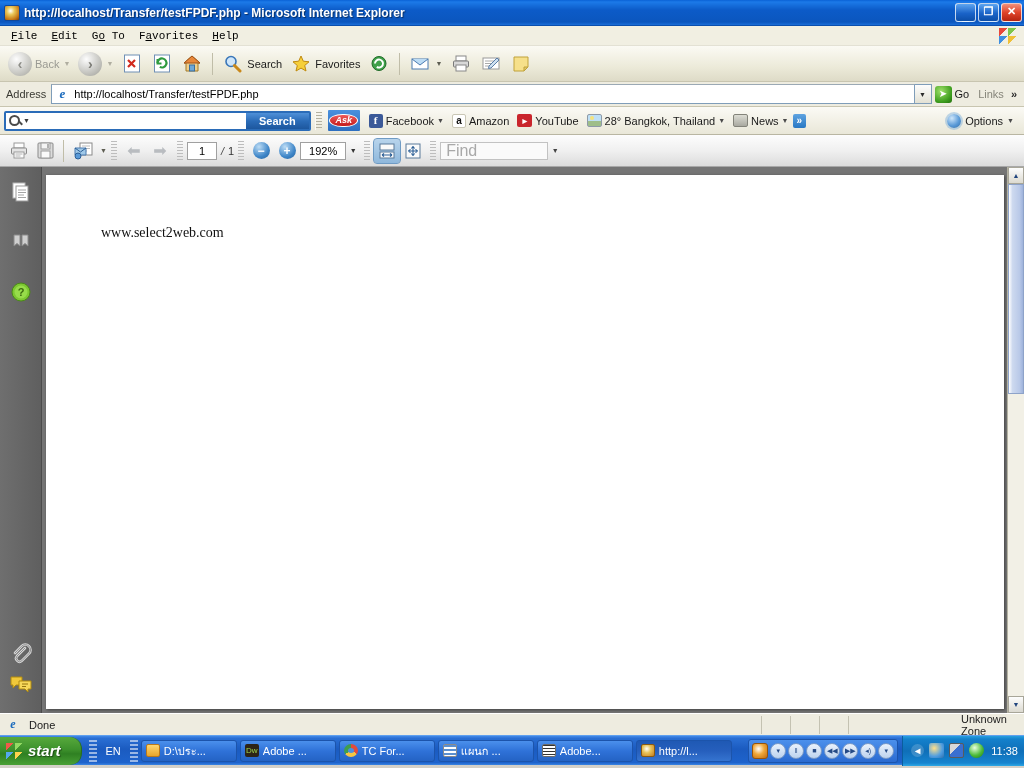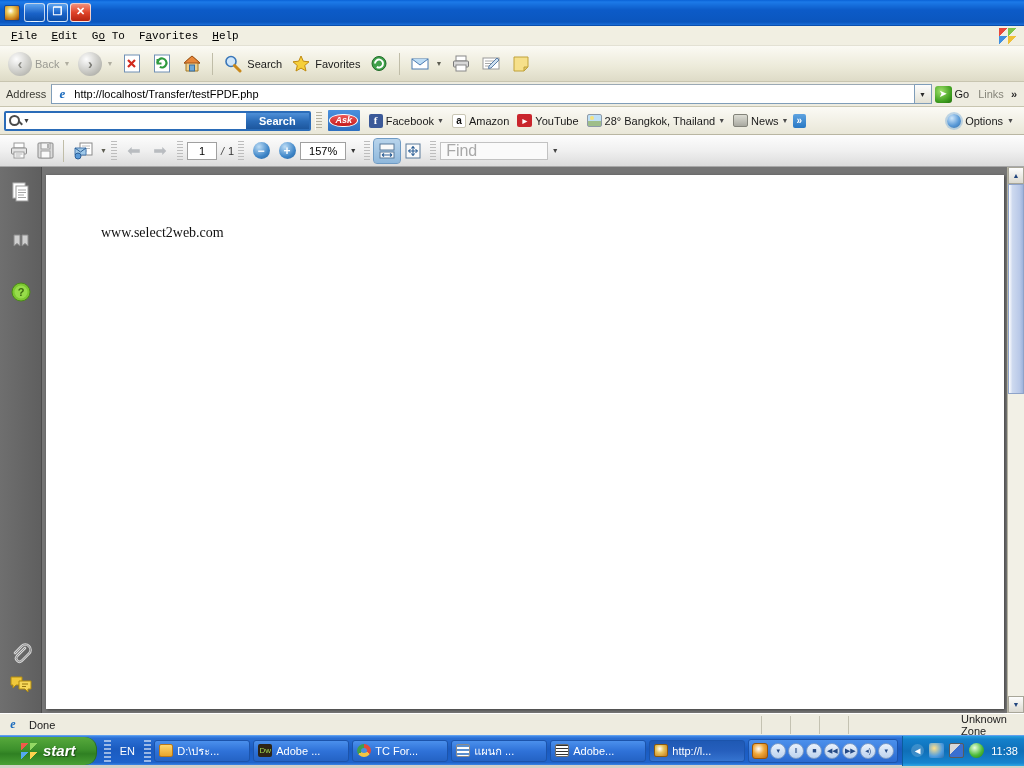--- a/index.html
+++ b/index.html
@@ -267,21 +267,21 @@
   .st-blank { width: 34px; }
   .st-zone { flex:1 1 auto; border-right:none; padding-left: 112px; }
 
   
   .taskbar {
     height: 30px;
     background: linear-gradient(to bottom,#4389e8 0%,#2a6fd4 8%,#1b5bc0 45%,#1e63cc 92%,#3c86e4 100%);
     display:flex; align-items:center; border-top:1px solid #5fa0ef;
   }
   .startbtn {
-    height: 28px; padding: 0 20px 0 21px; margin-right: 4px;
+    height: 28px; padding: 0 20px 0 6px; margin-right: 4px;
     background: linear-gradient(to bottom,#57a93c 0%,#3d912c 45%,#2f8022 60%,#49a035 100%);
     border-right: 1px solid #2b6d1f;
     border-radius: 0 12px 12px 0;
     display:flex; align-items:center; gap:5px; cursor:pointer;
   }
   .startbtn .flag {
     width: 17px; height: 16px;
     background:
       linear-gradient(135deg,#f05a4a 0 48%, transparent 48%) left top/8px 7px no-repeat,
       linear-gradient(135deg,#93d964 0 48%, transparent 48%) right top/8px 7px no-repeat,
@@ -350,20 +350,21 @@
 
   svg { display:block; }
 </style>
 </head>
 <body>
 
 <div id="app">
 
   <div class="titlebar">
     <div class="title-icon"></div>
+    <div class="title-text">http://localhost/Transfer/testFPDF.php - Microsoft Internet Explorer</div>
     <div class="winbtns">
       <div class="winbtn min">
           <span class="glyph">_</span>
         </div>
       <div class="winbtn">
           <span class="glyph">❐</span>
         </div>
       <div class="winbtn close">
           <span class="glyph">✕</span>
         </div>
@@ -585,21 +586,21 @@
     <div class="pg-field">1</div>
     <span class="pg-sep">/</span>
     <span class="pg-total">1</span>
     <div class="dotsep"></div>
     <div class="pdf-btn">
       <span class="zcirc">−</span>
     </div>
     <div class="pdf-btn">
       <span class="zcirc">+</span>
     </div>
-    <div class="zoom-field">157%</div>
+    <div class="zoom-field">192%</div>
     <div class="zoom-drop">▼</div>
     <div class="dotsep"></div>
     <div class="pdf-btn active">
       <span>
         <svg width="18" height="18" viewBox="0 0 18 18">
           <rect x="2" y="2" width="14" height="6" fill="#fafafa" stroke="#5a7a9a"></rect>
           <rect x="2" y="10" width="14" height="6" fill="#fafafa" stroke="#5a7a9a"></rect>
           <path d="M4 13 h10 M4 13 l2-1.6 M4 13 l2 1.6 M14 13 l-2-1.6 M14 13 l-2 1.6" stroke="#2c5f96" stroke-width="1.1" fill="none"></path>
         </svg>
       </span>

